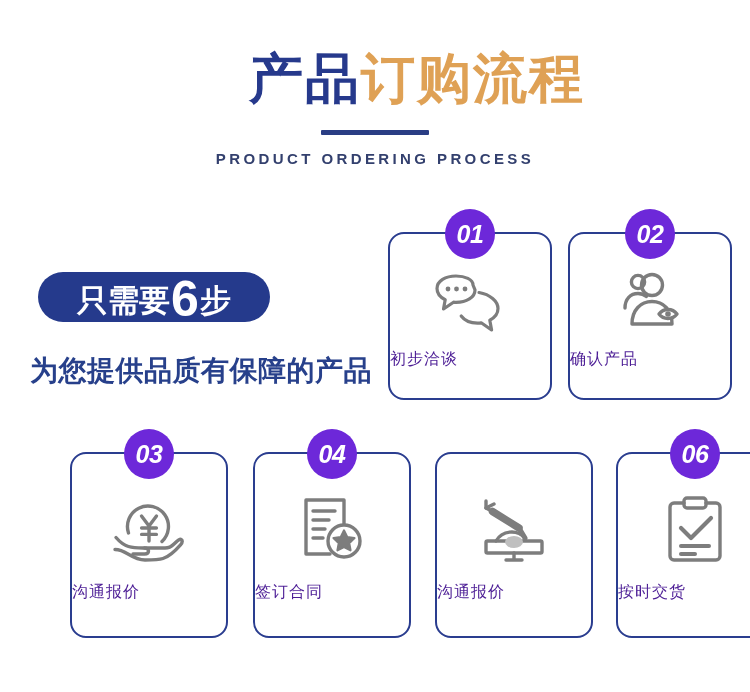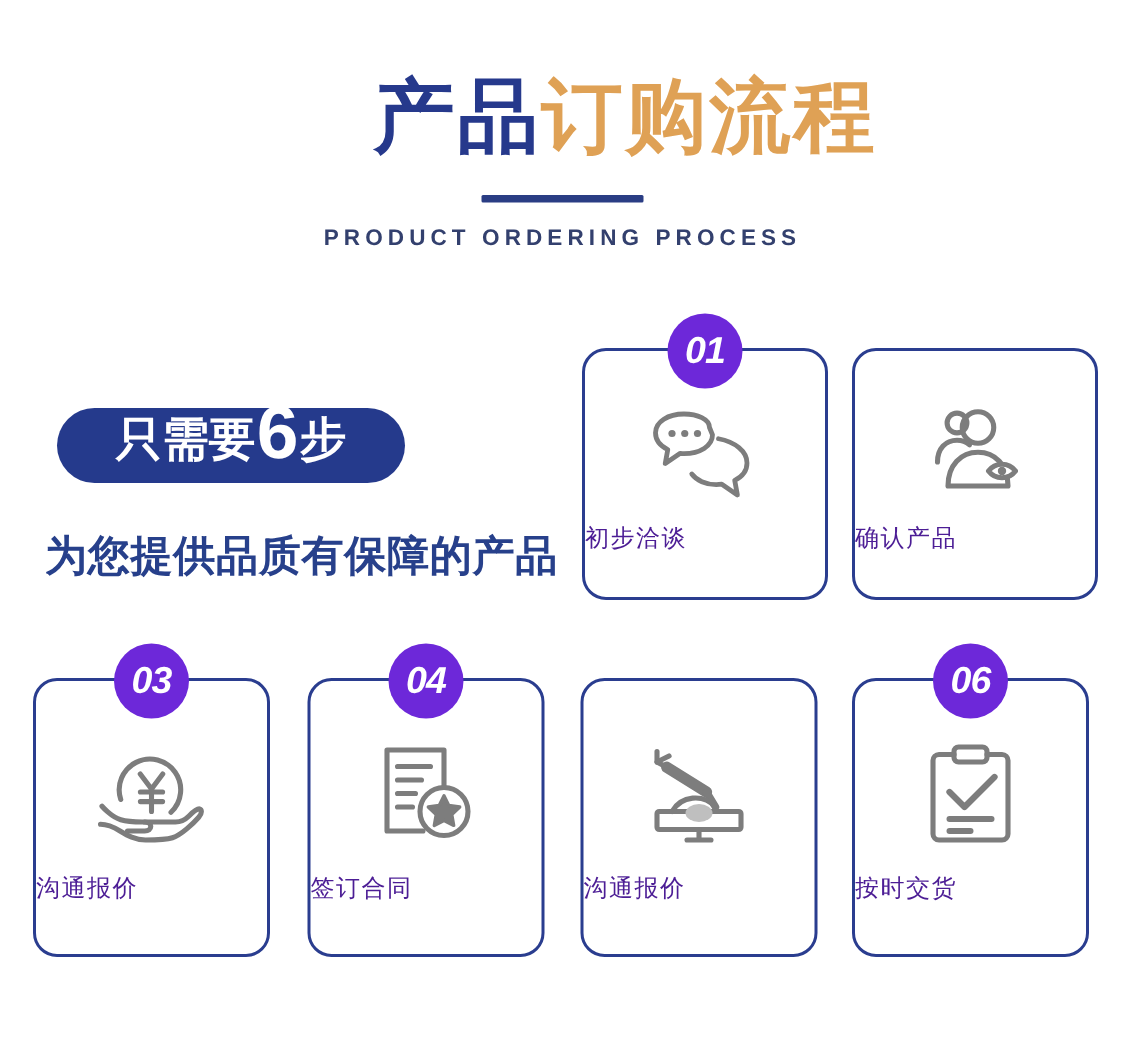--- a/index.html
+++ b/index.html
@@ -70,21 +70,21 @@
     height: 50px;
     background: #253A8C;
     border-radius: 25px;
   }
   .intro-badge-text {
     position: absolute;
     left: 0; top: 0;
     width: 232px;
     height: 50px;
     display: flex;
-    align-items: flex-start;
+    align-items: flex-end;
     justify-content: center;
     color: #ffffff;
     font-size: 31px;
     font-weight: 700;
     letter-spacing: 0px;
     white-space: nowrap;
   }
   .intro-badge-num {
     font-size: 50px;
     font-weight: 700;
@@ -151,21 +151,21 @@
     white-space: nowrap;
   }
 
   
   .row1 { top: 232px; width: 164px; height: 168px; }
   .row1 .card-badge { top: 0px; }
   .row1 .card-icon { top: 34px; height: 72px; }
   .row1 .card-label { top: 115px; }
 
   
-  .row2 { top: 452px; width: 158px; height: 186px; }
+  .row2 { top: 452px; width: 158px; height: 186px; margin-left: 48px; }
   .row2 .card-badge { top: 0px; }
   .row2 .card-icon { top: 36px; height: 80px; }
   .row2 .card-label { top: 128px; }
 
   .c1 { left: 388px; }
   .c2 { left: 568px; }
   .c3 { left: 22px; }
   .c4 { left: 205px; }
   .c5 { left: 387px; }
   .c6 { left: 568px; }
@@ -200,20 +200,21 @@
       <circle cx="15" cy="17" r="2.4" fill="#7D7D7D" stroke="none"></circle>
       <circle cx="23.5" cy="17" r="2.4" fill="#7D7D7D" stroke="none"></circle>
       <circle cx="32" cy="17" r="2.4" fill="#7D7D7D" stroke="none"></circle>
       <path d="M45 17.5 C56 19.5 64 26 64 33.6 C64 38.5 60.8 42.7 55.8 45.2 L57.6 55 L47.2 47.8 C46 48 44.8 48.1 43.5 48.1 C36.5 48.1 30.3 45.2 27.2 41" transform="translate(1,3)"></path>
     </svg>
   </div>
   <div class="card-label">初步洽谈</div>
 </div>
 
 <div class="card row1 c2">
+  <div class="card-badge">02</div>
   <div class="card-icon">
     <svg class="gicon" width="70" height="64" viewBox="0 0 70 64" fill="none" stroke="#7D7D7D" stroke-width="3.4" stroke-linecap="round" stroke-linejoin="round">
       <circle cx="23" cy="10" r="6.6"></circle>
       <path d="M10 36 C10 27 15.5 21.5 23 21.5 C26.3 21.5 29.2 22.6 31.4 24.5"></path>
       <circle cx="37" cy="13" r="10.5"></circle>
       <path d="M17 52 C17 38 25.7 29.5 37 29.5 C48.3 29.5 57 38 57 52 L17 52"></path>
       <path d="M44 42 C48.5 36 57.5 36 62 42 C57.5 48 48.5 48 44 42 Z" fill="#ffffff"></path>
       <circle cx="53" cy="42" r="2.8" fill="#7D7D7D" stroke="none"></circle>
     </svg>
   </div>

